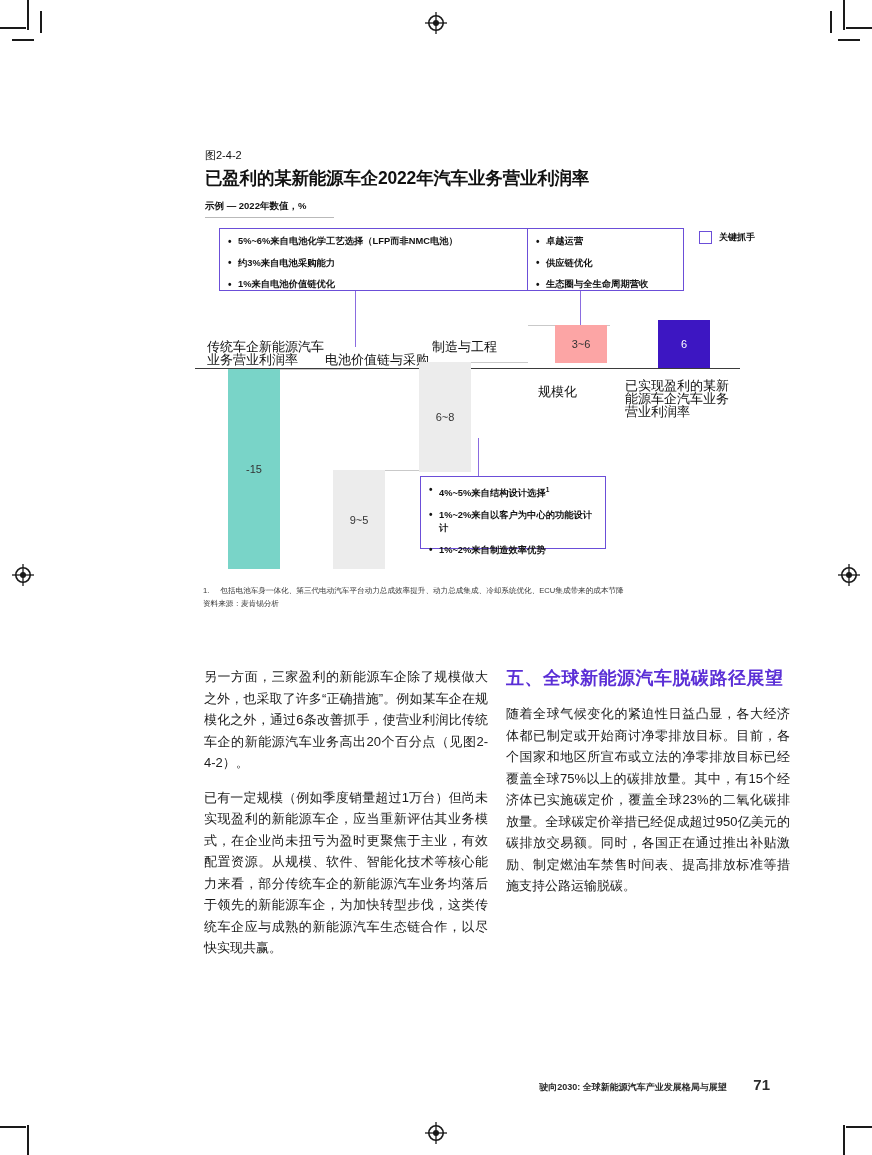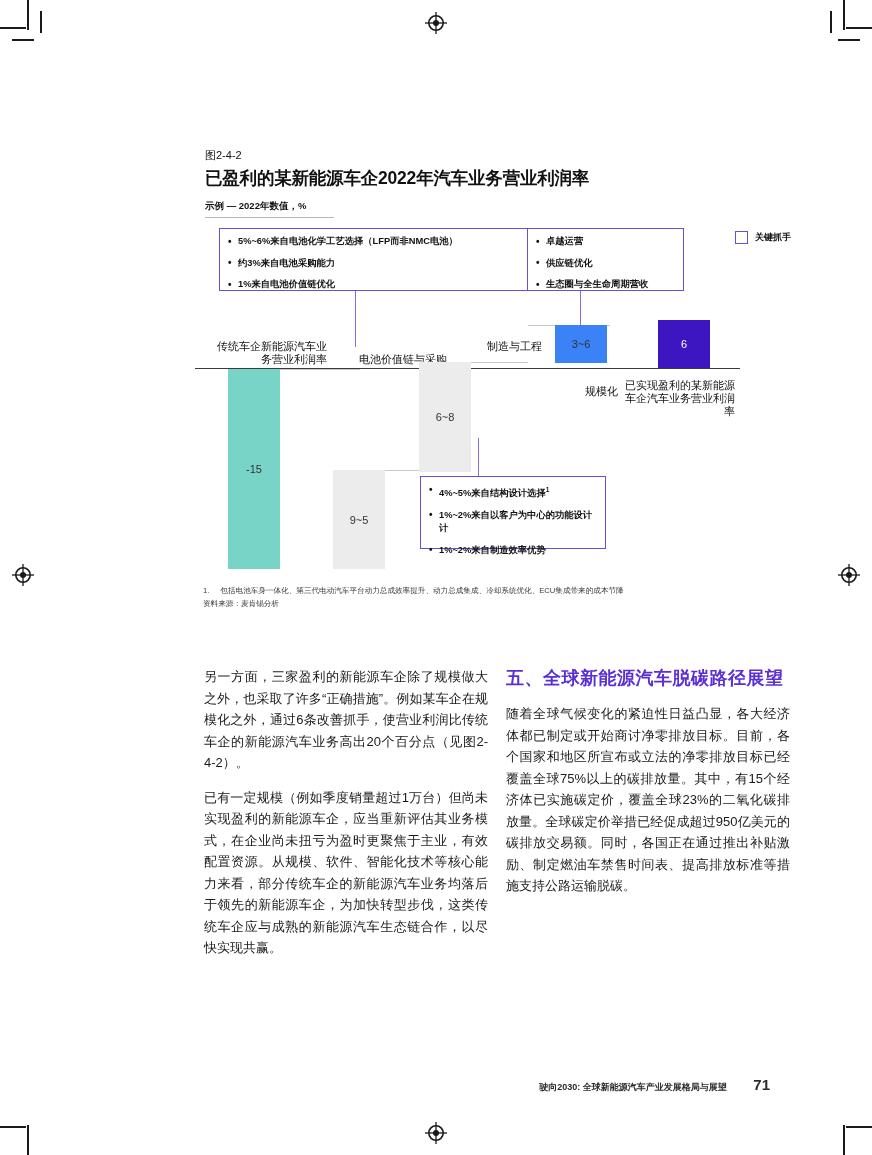--- a/index.html
+++ b/index.html
@@ -32,37 +32,37 @@
               padding-left:10px;position:relative;}
   .callout li::before{content:"•";position:absolute;left:0;top:-0.5px;font-size:10px;}
   .callout li + li{margin-top:8px;}
   .callout li sup{font-size:6.5px;vertical-align:super;}
 
   .cb1{left:219px;top:228px;width:329px;height:63px;}
   .cb2{left:527px;top:228px;width:157px;height:63px;}
   .cb3{left:420px;top:476px;width:186px;height:73px;}
 
   
-  .legend{position:absolute;left:699px;top:231px;display:flex;align-items:center;gap:7px;margin-left:36px;}
+  .legend{position:absolute;left:699px;top:231px;display:flex;align-items:center;gap:7px;}
   .legend .sw{width:13px;height:13px;border:1.4px solid #6b4ed8;background:#fff;box-sizing:border-box;}
   .legend .lb{font-size:9px;font-weight:bold;color:#111;}
 
   
   .conn{position:absolute;background:#8a6ce0;}
 
   
   .chart{position:absolute;left:195px;top:300px;width:560px;height:280px;}
   .axis{position:absolute;left:0;top:68px;width:545px;height:1.4px;background:#3b3b3b;}
   .bar{position:absolute;box-sizing:border-box;display:flex;align-items:center;justify-content:center;}
   .bar span{font-size:11px;color:#333;}
   .bar.accent span{color:#ffffff;}
   .link{position:absolute;height:1px;background:#c9c9c9;}
 
   
-  .catlab{position:absolute;font-size:11px;color:#111;line-height:13px;text-align:right;}
+  .catlab{position:absolute;font-size:13px;color:#111;line-height:13px;text-align:left;}
 
   
   .foot{position:absolute;left:203px;top:585px;width:545px;font-size:7.6px;color:#3a3a3a;line-height:12px;}
   .foot .fn{display:flex;gap:11px;}
   .foot .src{margin-top:1px;}
 
   
   .col{position:absolute;width:284px;}
   .colL{left:204px;top:666px;}
   .colR{left:506px;top:666px;}
@@ -188,21 +188,21 @@
     </div>
 
     <div class="bar" style="left:138px;top:170px;width:52px;height:99px;background:#ececec;">
       <span>9~5</span>
     </div>
 
     <div class="bar" style="left:224px;top:62px;width:52px;height:110px;background:#ececec;">
       <span>6~8</span>
     </div>
 
-    <div class="bar" style="left:360px;top:25px;width:52px;height:38px;background:#3b82f6;">
+    <div class="bar" style="left:360px;top:25px;width:52px;height:38px;background:#fca5a5;">
       <span>3~6</span>
     </div>
 
     <div class="bar accent" style="left:463px;top:20px;width:52px;height:48px;background:#3d16c2;">
       <span>6</span>
     </div>
   </div>
 
   <div class="foot">
     <div class="fn">

